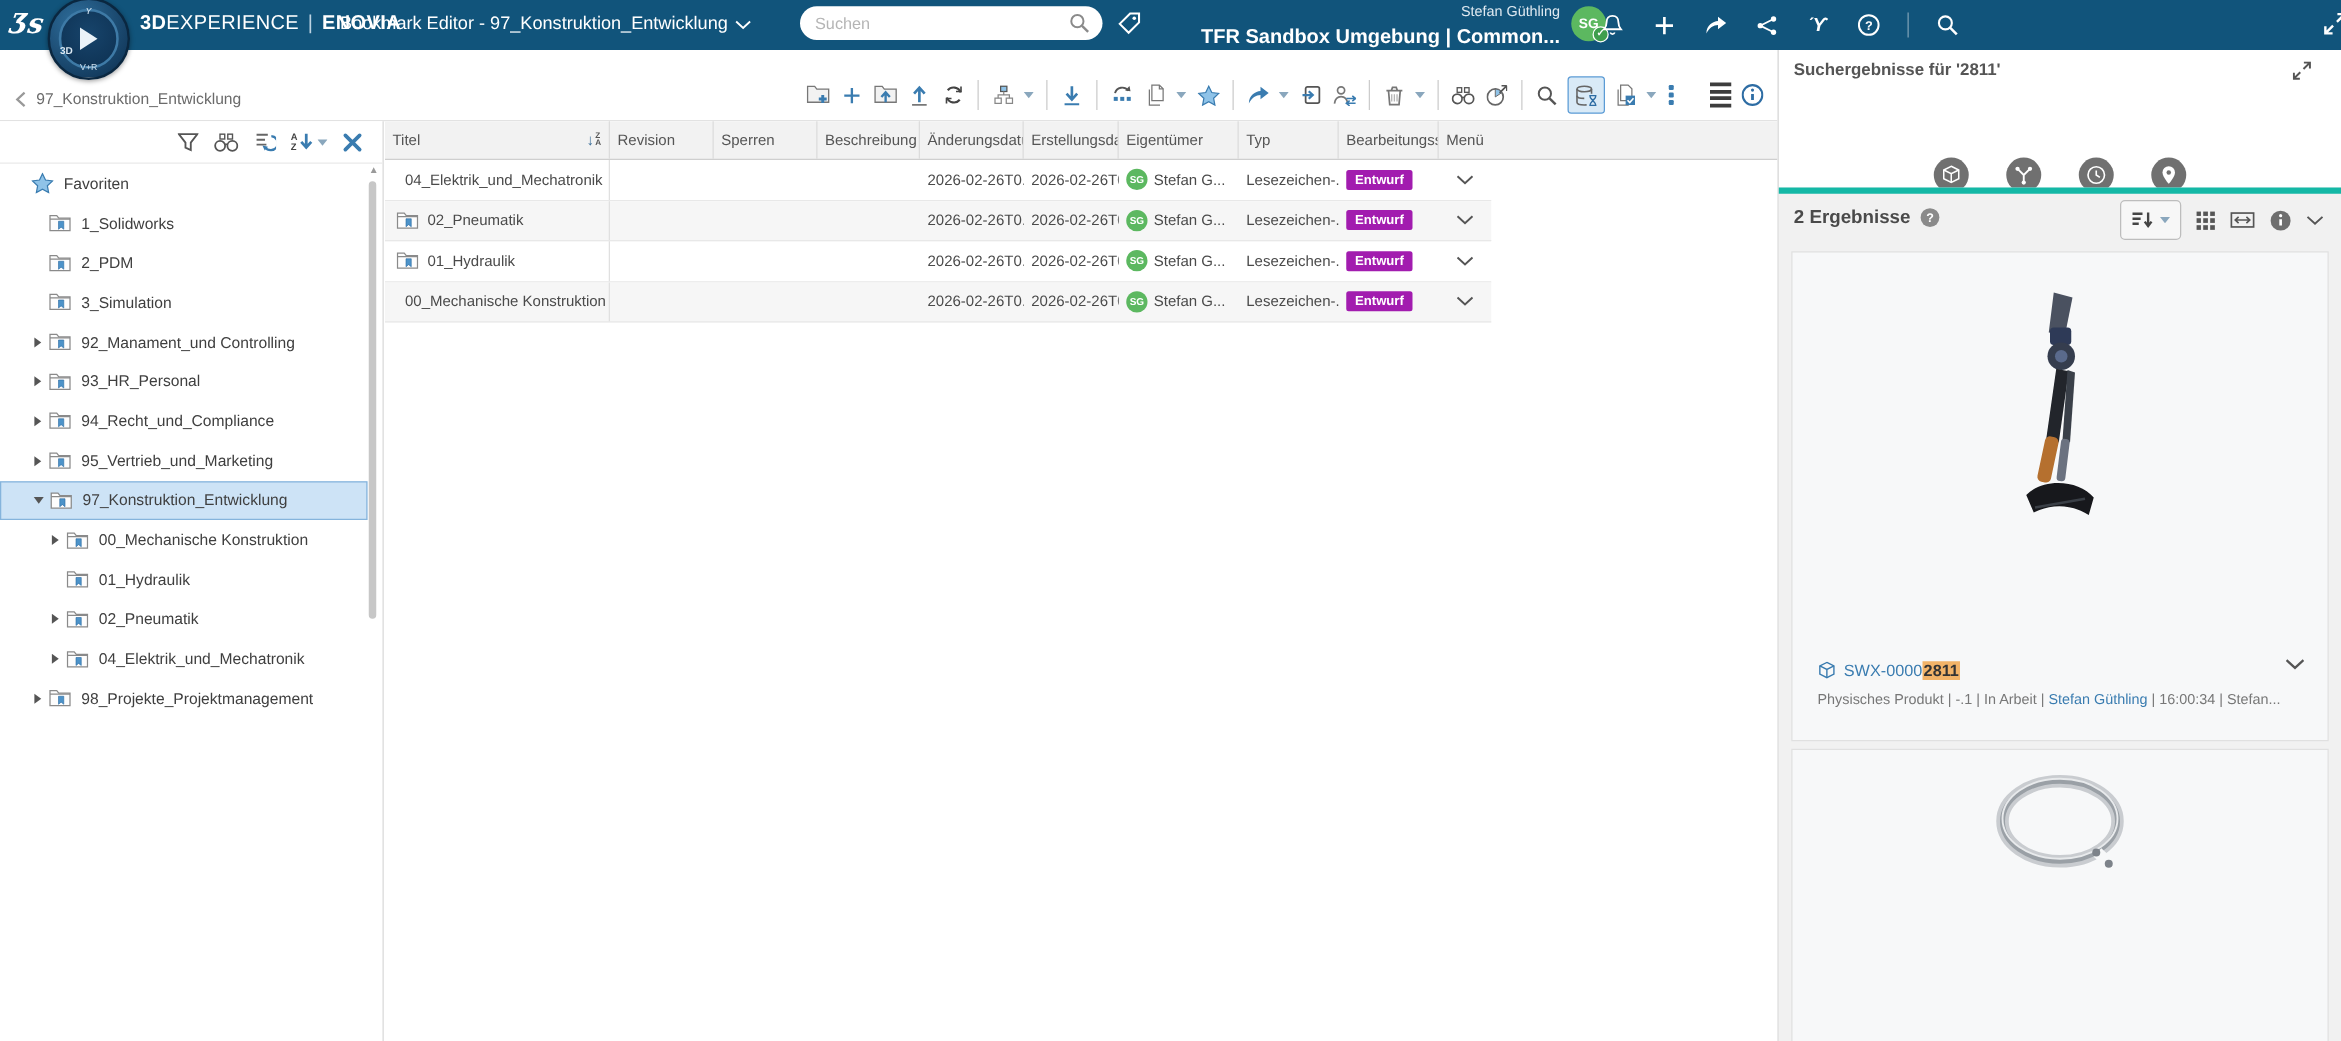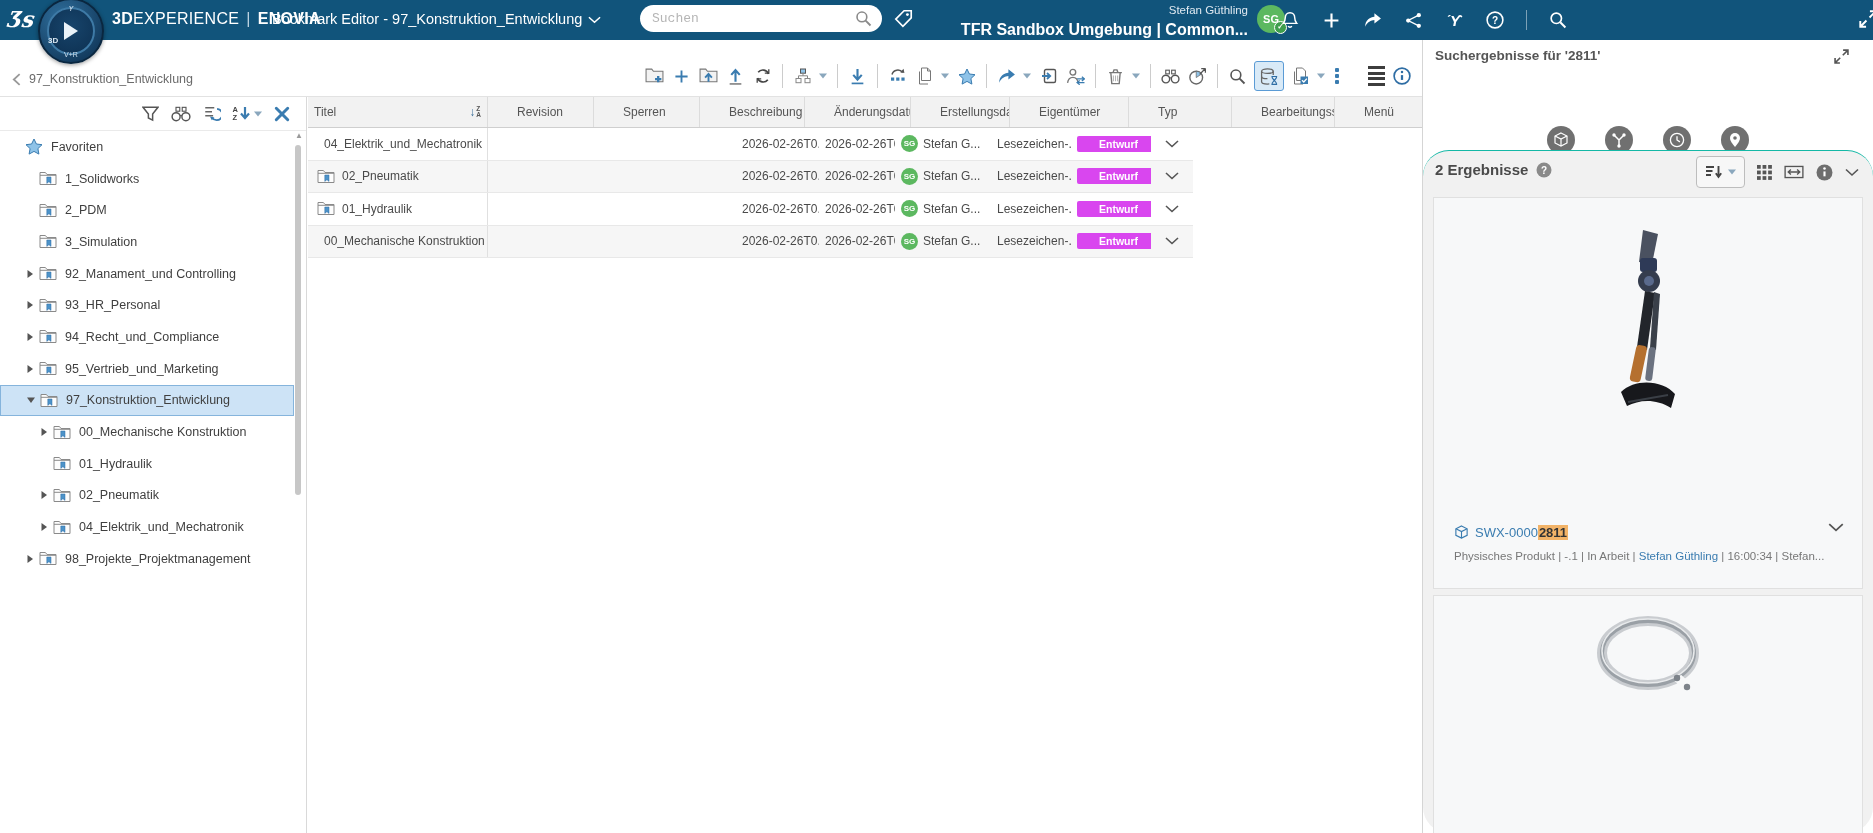--- a/index.html
+++ b/index.html
@@ -18,21 +18,21 @@
   .compass .play{position:absolute;left:24px;top:22px;width:0;height:0;border-left:14px solid #eaf2f8;
            border-top:9px solid transparent;border-bottom:9px solid transparent;}
   .compass .c3d{position:absolute;left:8px;bottom:17px;font-size:8px;font-weight:bold;color:#dce9f3;}
   .compass .cvr{position:absolute;left:0;right:0;bottom:4px;text-align:center;font-size:7px;color:#cfe0ee;}
   .compass .cy{position:absolute;left:0;right:0;top:3px;text-align:center;font-size:9px;color:#cfe0ee;font-style:italic;}
   .brand{position:absolute;left:112px;top:10px;font-size:16px;letter-spacing:.3px;white-space:nowrap;}
   .brand b{font-weight:bold}.brand .sep{margin:0 7px;font-weight:300;color:#bcd3e2}
   .pagetitle{position:absolute;left:272px;top:11px;font-size:14.5px;white-space:nowrap;display:flex;align-items:center;gap:6px;}
   .searchwrap{position:absolute;left:640px;top:5px;width:242px;height:27px;background:#fff;border-radius:15px;
               display:flex;align-items:center;padding:0 10px;box-sizing:border-box;}
-  .searchwrap input{border:none;outline:none;flex:1;font-size:13px;color:#1d4ed8;background:transparent;font-family:Liberation Mono, monospace;}
+  .searchwrap input{border:none;outline:none;flex:1;font-size:13px;color:#1d4ed8;background:transparent;font-family:Liberation Sans, sans-serif;}
   .searchwrap input::placeholder{color:#b5b5b5}
   .tagbtn{position:absolute;left:894px;top:9px;color:#fff;cursor:pointer}
   .userblock{position:absolute;right:625px;top:3px;text-align:right;line-height:1.35;cursor:pointer}
   .userblock .uname{font-size:11.5px;color:#dfe9f1}
   .userblock .uenv{font-size:16px;font-weight:bold;color:#fff;white-space:nowrap}
   .avatar{position:absolute;right:588px;top:5px;width:28px;height:28px;border-radius:50%;background:#5cb860;
           color:#fff;font-size:11px;font-weight:bold;display:flex;align-items:center;justify-content:center;cursor:pointer}
   .avatar .chk{position:absolute;right:-2px;bottom:-1px;width:11px;height:11px;border-radius:50%;background:#3f9e4d;
           border:1px solid #fff;color:#fff;font-size:8px;line-height:10px;text-align:center}
   .topicons{position:absolute;right:305px;top:0;height:40px;display:flex;align-items:center;gap:21px;color:#fff;}
@@ -63,40 +63,40 @@
   .ti .exp{width:16px;display:flex;justify-content:center;cursor:pointer}
   .ti .tic{width:20px;display:flex;justify-content:center;margin-right:7px}
   .ti .tlabel{font-size:12.5px;color:#3f3f3f;white-space:nowrap}
   .l0{padding-left:8px}.l1{padding-left:22px}.l2{padding-left:36px}
   .ti.sel{background:#cde3f6;border:1px solid #85b4dc;}
   .sb-scroll{position:absolute;left:295px;top:131px;width:8px;height:570px;}
   .sb-scroll .arr{color:#9a9a9a;font-size:8px;text-align:center;line-height:10px}
   .sb-thumb{margin-top:4px;width:6px;height:350px;background:#c7c7c7;border-radius:3px;cursor:pointer}
   
   .main{position:absolute;left:308px;top:97px;width:1114px;bottom:0;background:#fff;}
-  .thead{display:flex;height:31px;background:#f2f2f2;border-bottom:1px solid #cfcfcf;box-sizing:border-box;gap:23px;}
+  .thead{display:flex;height:31px;background:#f2f2f2;border-bottom:1px solid #cfcfcf;box-sizing:border-box;}
   .th{display:flex;align-items:center;padding:0 6px;color:#555;font-size:12px;border-right:1px solid #dcdcdc;box-sizing:border-box;white-space:nowrap;overflow:hidden;cursor:pointer}
   .trow{display:flex;height:32.5px;border-bottom:1px solid #e8e8e8;box-sizing:border-box;width:885px;cursor:pointer}
   .trow.alt{background:#f6f6f6}
   .td{display:flex;align-items:center;padding:0 6px;box-sizing:border-box;white-space:nowrap;overflow:hidden;font-size:12px;color:#4a4a4a}
   .c0{width:180px}.c1{width:83px}.c2{width:83px}.c3{width:82px}.c4{width:83px}.c5{width:76px}.c6{width:96px}.c7{width:80px}.c8{width:80px}.c9{width:42px;border-right:none}
   .td.c0{border-right:1px solid #e0e0e0;gap:7px;padding-left:9px}
   .mini-avatar{width:17px;height:17px;border-radius:50%;background:#5cb860;color:#fff;font-size:8px;font-weight:bold;
                display:flex;align-items:center;justify-content:center;margin-right:5px;flex:none}
-  .badge{background:#d946ef;color:#fff;font-size:10.5px;font-weight:bold;padding:2px 22px;border-radius:2px;}
+  .badge{background:#a21caf;color:#fff;font-size:10.5px;font-weight:bold;padding:2px 7px;border-radius:2px;}
   .rowchev{margin:0 auto;color:#555;cursor:pointer}
   .colsort{margin-left:auto;display:flex;align-items:center;color:#3d6f99;gap:1px}
   .colsort .zl{display:flex;flex-direction:column;font-size:6.5px;line-height:1;color:#555;font-weight:bold}
   
   .rpanel{position:absolute;right:0;top:40px;width:451px;bottom:0;background:#fff;border-left:1px solid #d5d5d5;box-sizing:border-box;}
   .rp-title{position:absolute;left:12px;top:8px;font-size:13.5px;font-weight:bold;color:#555;}
   .rp-expand{position:absolute;right:24px;top:9px;color:#555;cursor:pointer}
   .rp-circles{position:absolute;left:0;top:86px;width:100%;display:flex;justify-content:center;gap:30px;}
   .circ{width:28px;height:28px;border-radius:50%;background:#707070;display:flex;align-items:center;justify-content:center;cursor:pointer}
-  .rp-results{position:absolute;left:0;top:110px;right:0;bottom:0;background:#f1f1f1;border-top:1px solid #14b8a6;border-radius:26px;}
+  .rp-results{position:absolute;left:0;top:110px;right:0;bottom:0;background:#f1f1f1;border-top:5px solid #14b8a6;}
   .res-head{position:absolute;left:12px;top:10px;display:flex;align-items:center;gap:8px;font-size:15px;font-weight:bold;color:#4a4a4a;}
   .res-tools{position:absolute;right:14px;top:5px;display:flex;align-items:center;gap:12px;color:#555}
   .sortbox{border:1px solid #bdbdbd;border-radius:4px;height:30px;display:flex;align-items:center;padding:0 8px;gap:5px;cursor:pointer;background:#f7f7f7}
   .rt-ic{cursor:pointer;display:flex;align-items:center}
   .card{position:absolute;left:10px;right:10px;background:#f7f8f9;border:1px solid #e0e0e0;box-sizing:border-box;}
   .card1{top:46px;height:392px}.card2{top:444px;height:400px}
   .thumbwrap{position:absolute;left:0;right:0;display:flex;justify-content:center;}
   .c1thumb{top:28px}.c2thumb{top:12px}
   .res-title{position:absolute;left:20px;bottom:48px;display:flex;align-items:center;gap:6px;font-size:13px;}
   .res-link{color:#3a7cb0;cursor:pointer}

